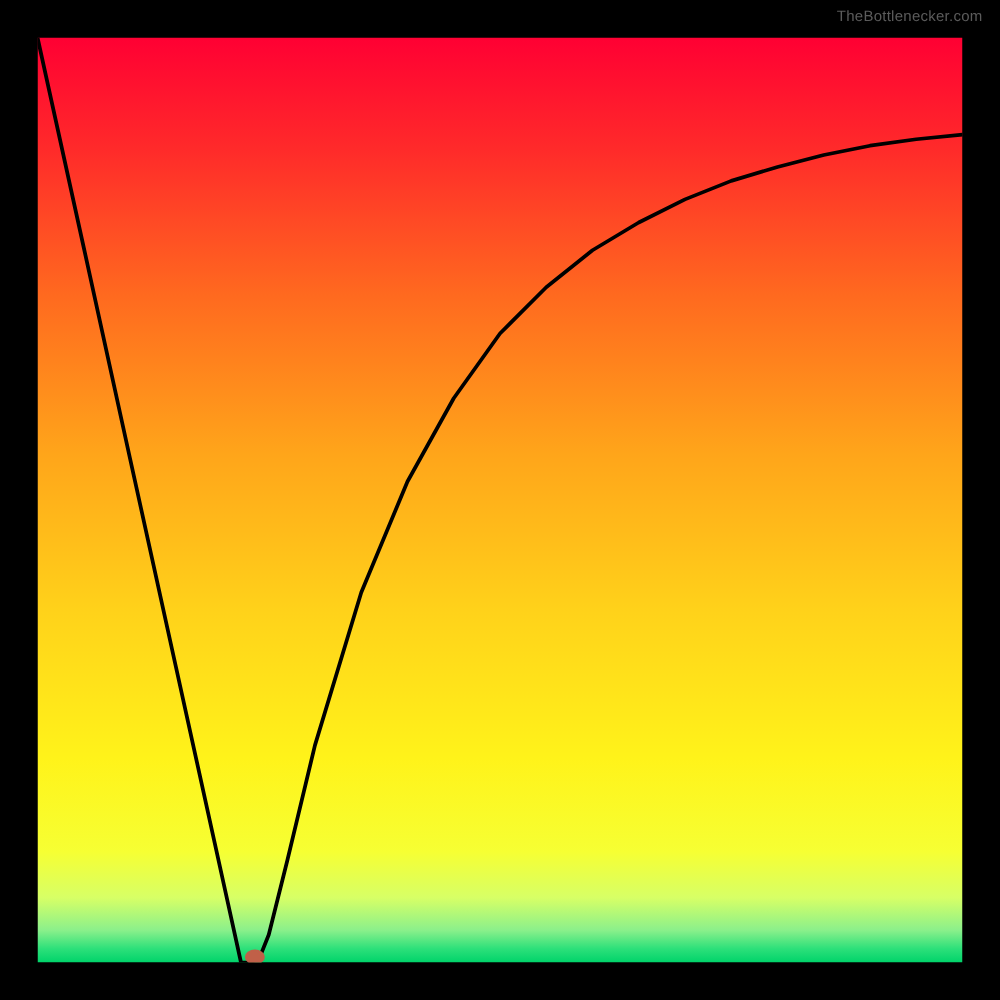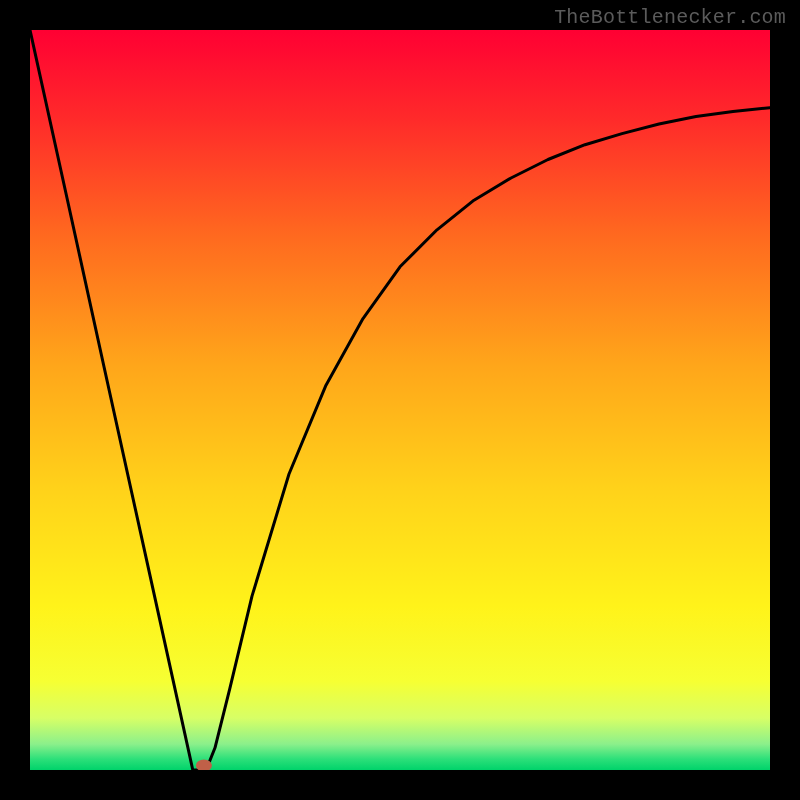--- a/index.html
+++ b/index.html
@@ -20,22 +20,22 @@
     position: absolute;
     left: 30px;
     top: 30px;
     width: 740px;
     height: 740px;
   }
   .attribution {
     position: absolute;
     top: 6px;
     right: 14px;
-    font-family: Liberation Mono, monospace;
-    font-size: 20px;
+    font-family: Liberation Sans, sans-serif;
+    font-size: 12px;
     color: #5b5b5b;
     letter-spacing: 0.2px;
   }
   svg {
     display: block;
   }
 </style>
 </head>
 <body>
 

